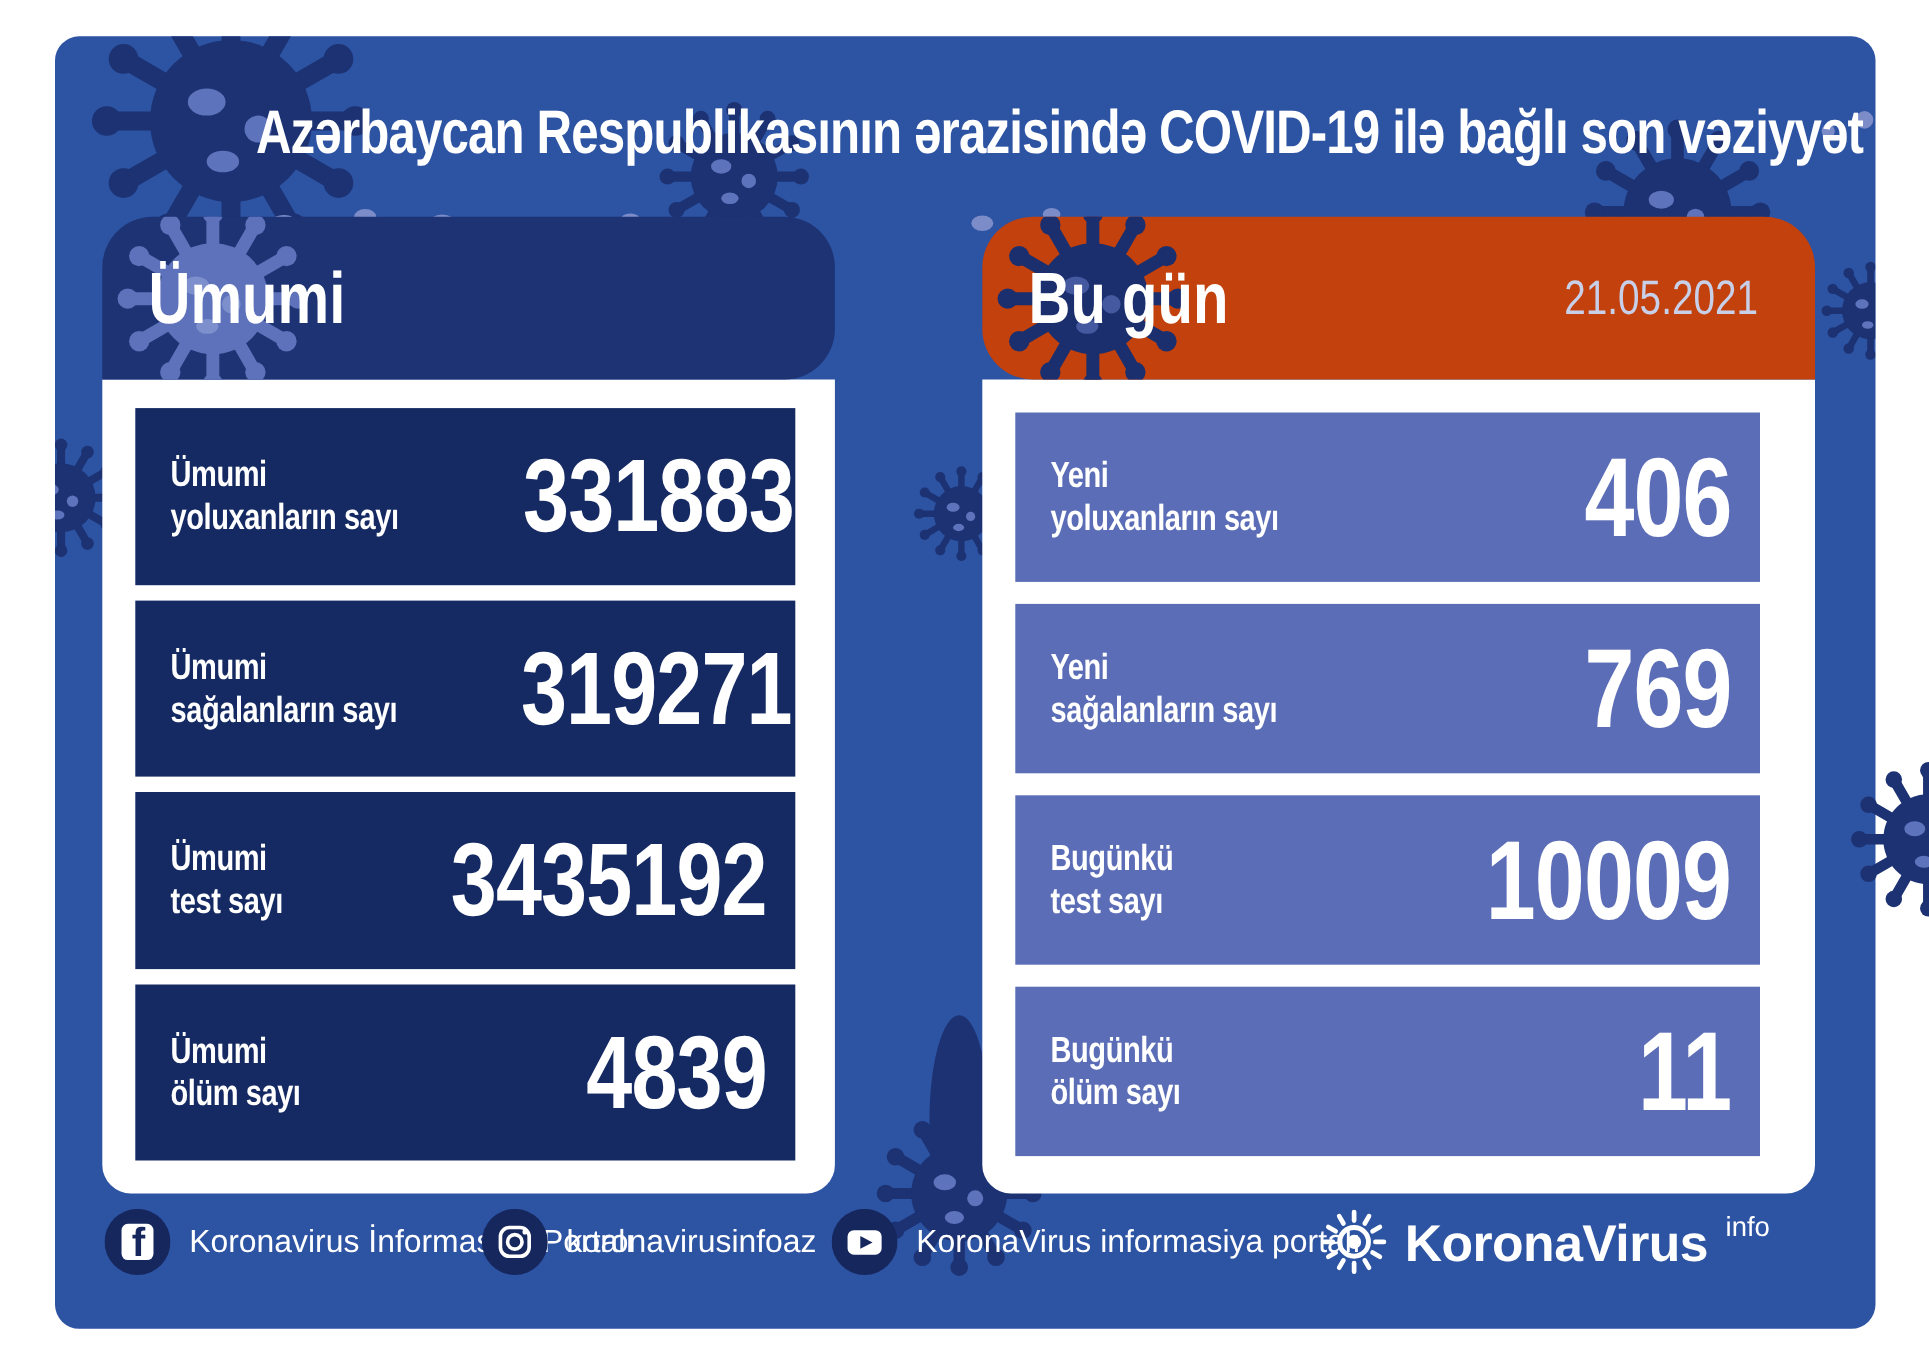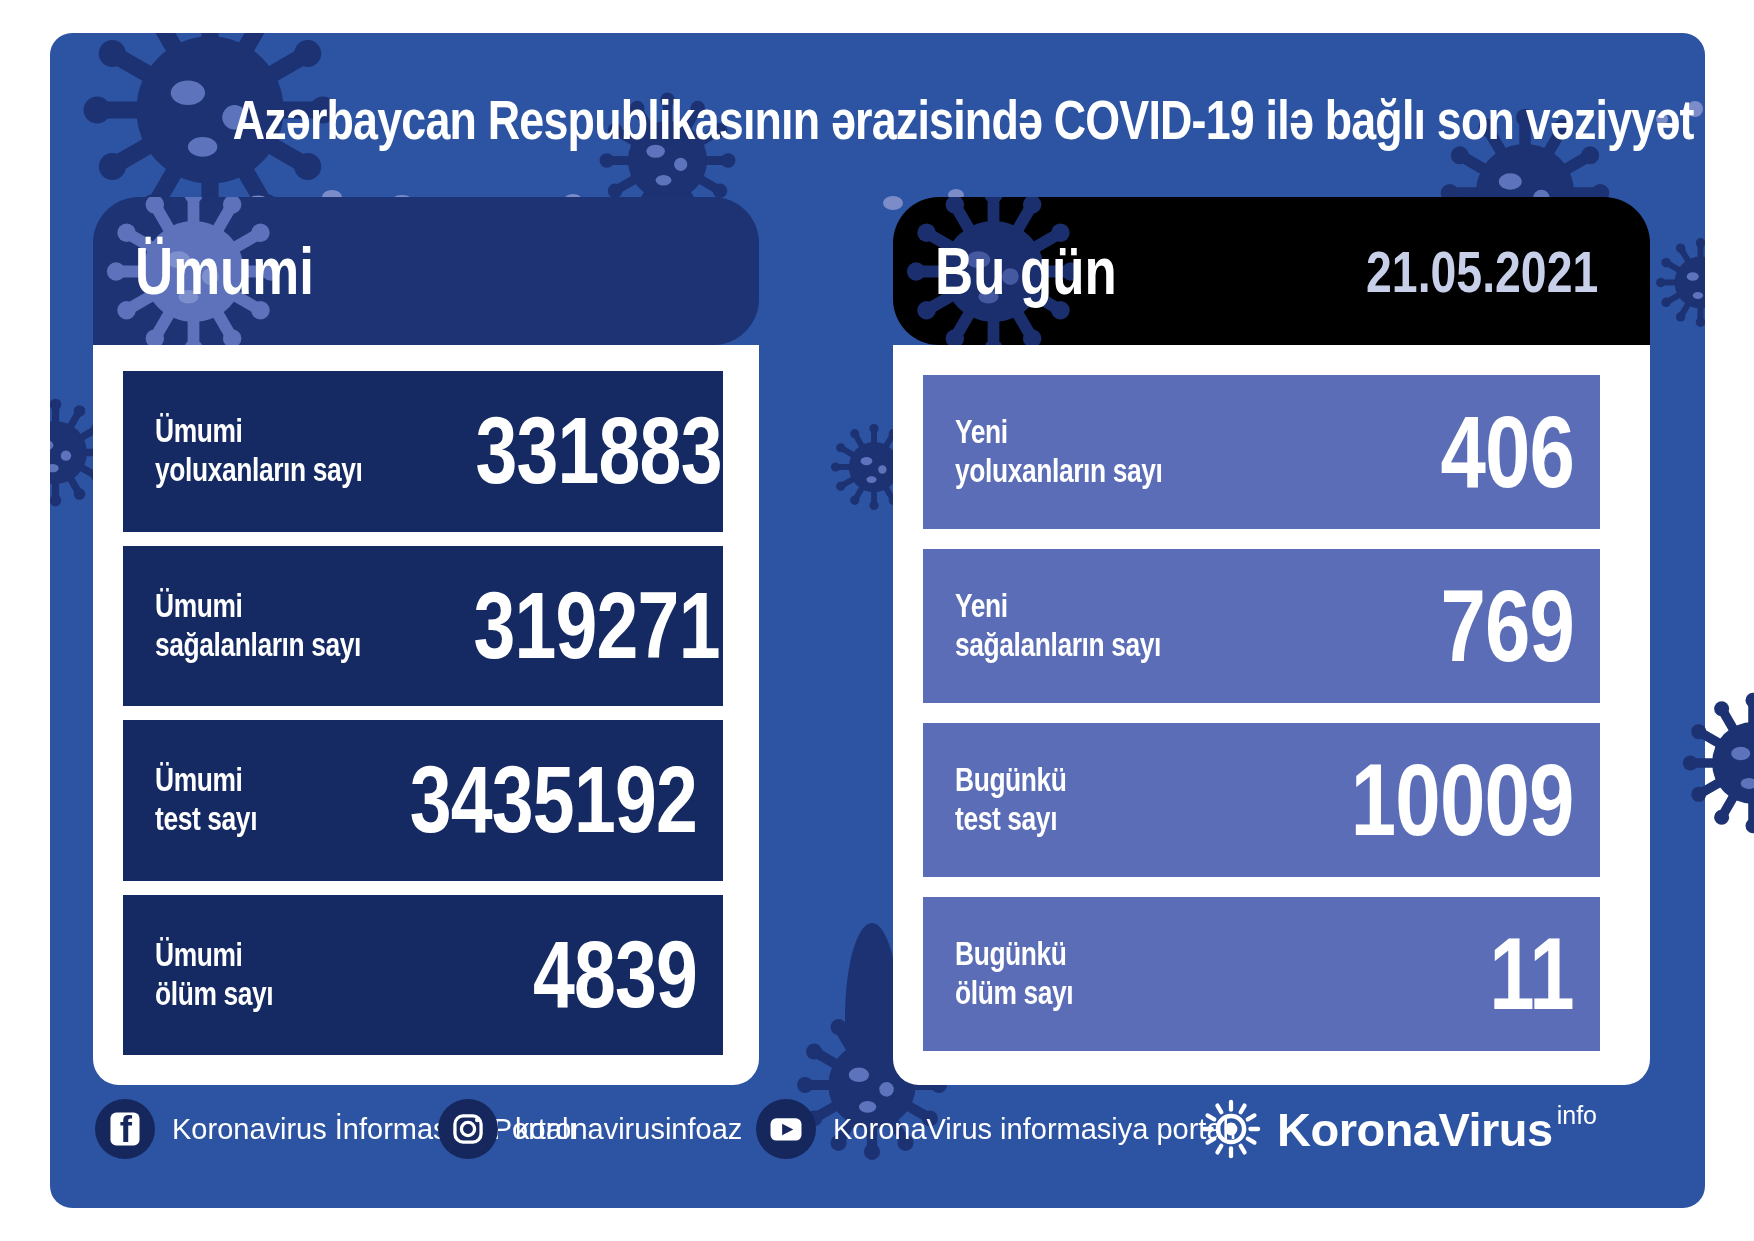--- a/index.html
+++ b/index.html
@@ -16,44 +16,44 @@
 
   .title{position:absolute;left:0;top:54px;width:100%;text-align:center;
          color:#ffffff;font-size:56px;font-weight:bold;letter-spacing:-1px;}
 
   .panel{position:absolute;top:164px;height:888px;}
   .panel-left{left:43px;width:666px;}
   .panel-right{left:843px;width:757px;}
   .panel-header{position:relative;height:148px;overflow:hidden;display:flex;align-items:center;
                 padding:0 52px 0 42px;box-sizing:border-box;}
   .panel-header.navy{background:#1d3373;border-radius:46px 46px 46px 0;}
-  .panel-header.peri{background:#000000;border-radius:46px 46px 0 46px;}
+  .panel-header.peri{background:#c2410c;border-radius:46px 46px 0 46px;}
   .panel-header .htxt{position:relative;z-index:2;color:#ffffff;font-size:66px;font-weight:bold;}
-  .panel-header .hdate{position:relative;z-index:2;margin-left:auto;color:#c8cfe9;font-size:58px;font-weight:bold;}
+  .panel-header .hdate{position:relative;z-index:2;margin-left:auto;color:#c8cfe9;font-size:44px;font-weight:normal;}
   .hvirus{position:absolute;left:8px;top:-18px;z-index:1;}
 
   .panel-body{background:#ffffff;border-radius:0 0 26px 26px;box-sizing:border-box;
               height:740px;display:flex;flex-direction:column;}
   .panel-left  .panel-body{padding:26px 36px 30px 30px;gap:14px;}
   .panel-right .panel-body{padding:30px 50px 34px 30px;gap:20px;}
   .row{flex:1;display:flex;align-items:center;padding:0 26px 0 32px;box-sizing:border-box;}
   .row.navy{background:#152a63;}
   .row.peri{background:#5b6db6;}
   .lbl{color:#ffffff;font-size:33px;font-weight:bold;line-height:1.18;letter-spacing:-.5px;}
   .lbl span{display:block;}
   .val{margin-left:auto;color:#ffffff;font-weight:bold;letter-spacing:-1px;}
   .panel-left  .val{font-size:94px;}
   .panel-right .val{font-size:102px;}
 
   .footer{position:absolute;left:0;top:1064px;width:100%;height:64px;}
   .social{position:absolute;display:flex;align-items:center;gap:17px;height:64px;}
   .social .slabel{color:#ffffff;font-size:29px;white-space:nowrap;}
   .brand{position:absolute;left:1150px;display:flex;align-items:center;gap:15px;height:64px;}
   .brand-text{color:#ffffff;font-size:47px;font-weight:bold;letter-spacing:-.5px;}
-  .brand-sup{color:#ffffff;font-size:25px;font-weight:normal;vertical-align:22px;margin-left:4px;letter-spacing:0;}
+  .brand-sup{color:#ffffff;font-size:25px;font-weight:normal;vertical-align:22px;margin-left:16px;letter-spacing:0;}
 </style>
 </head>
 <body>
 
 <div class="canvas">
 
   <svg width="0" height="0" style="position:absolute">
     <defs>
       <symbol id="virus" viewBox="-55 -55 110 110">
         <g stroke="currentColor" stroke-width="7" stroke-linecap="round">

